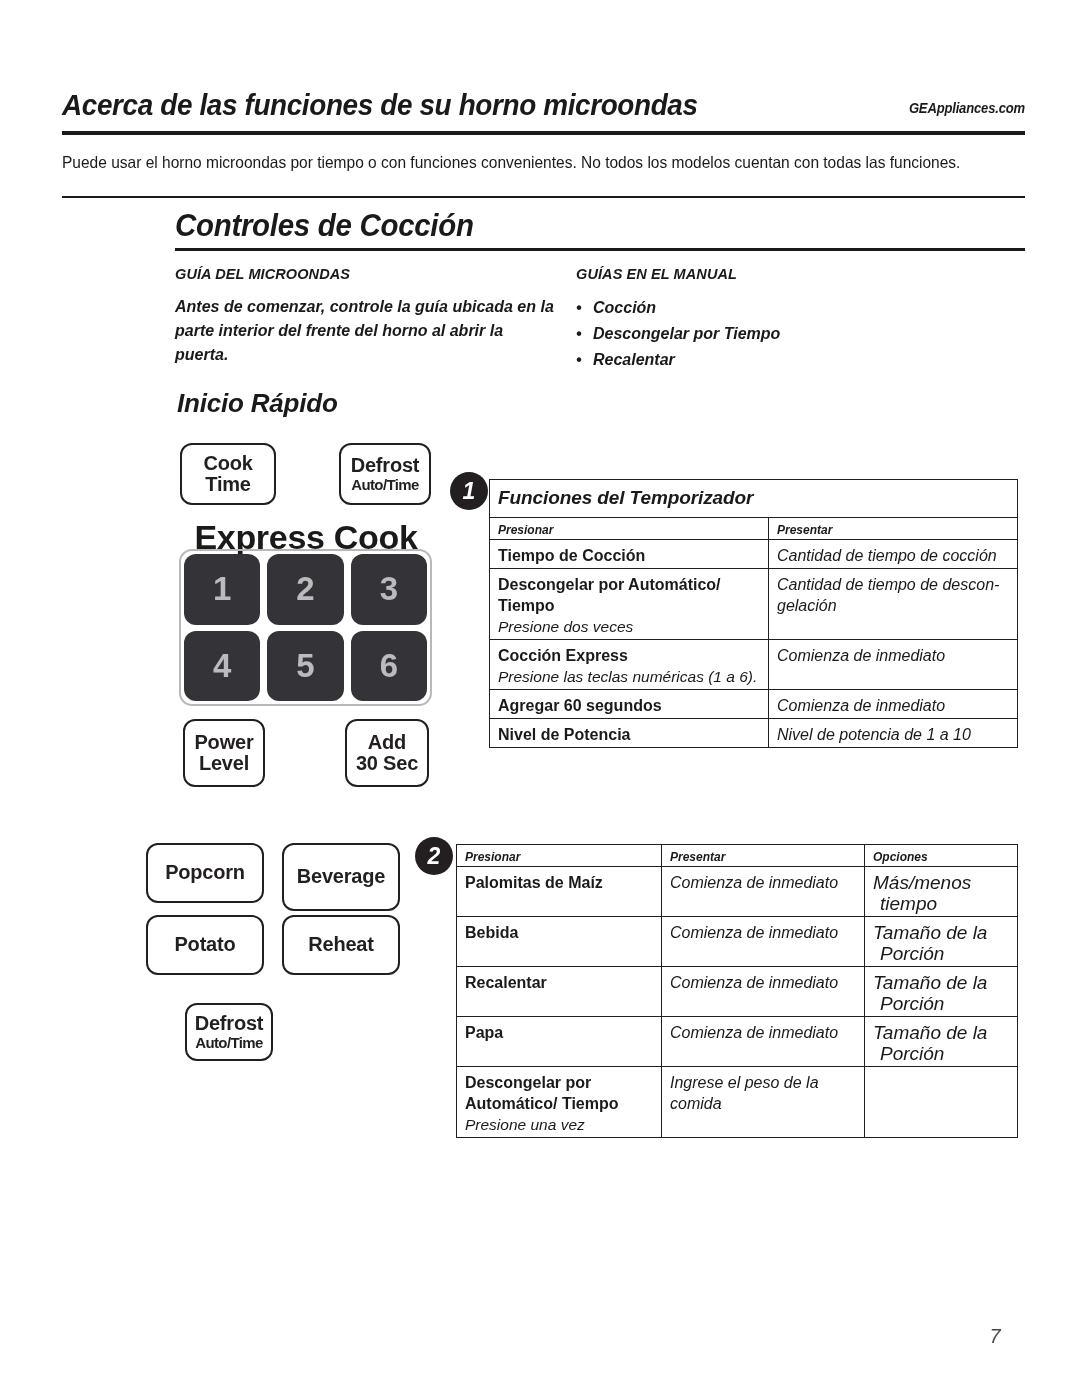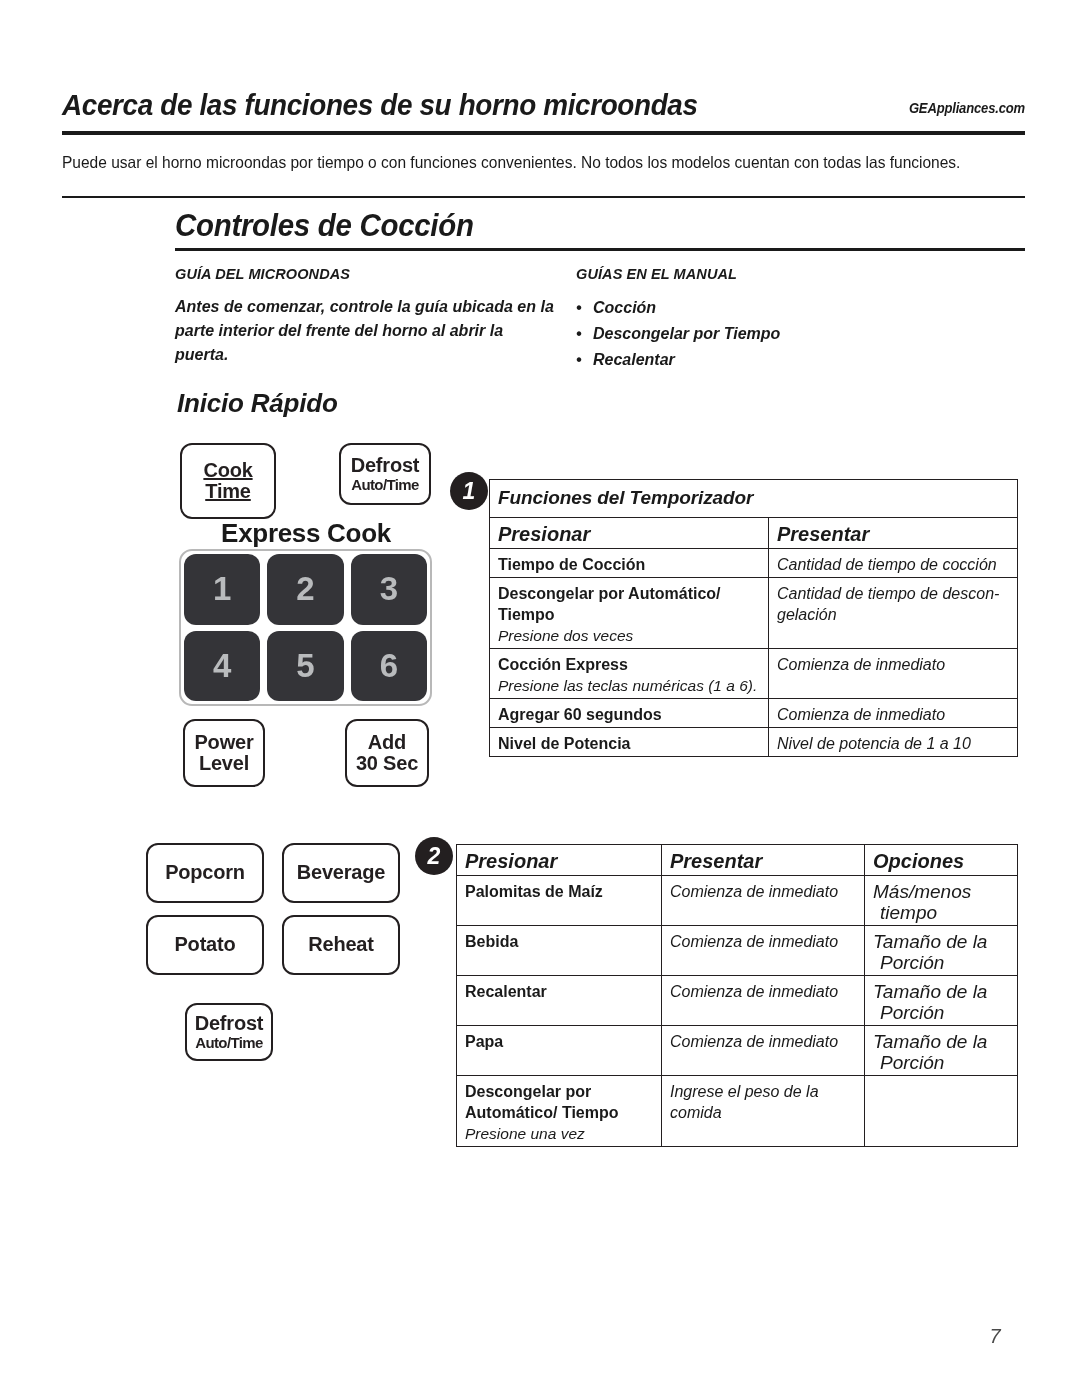--- a/index.html
+++ b/index.html
@@ -157,39 +157,39 @@
     flex-direction: column;
     align-items: center;
     justify-content: center;
     font-weight: bold;
     color: #231f20;
     line-height: 1.06;
   }
   .key-main { font-size: 20px; letter-spacing: -0.2px; }
   .key-sub  { font-size: 15px; letter-spacing: -0.6px; }
 
-  #btn-cook-time  { left: 180px; top: 443px; width: 96px;  height: 76px; text-decoration: underline; }
+  #btn-cook-time  { left: 180px; top: 443px; width: 96px;  height: 62px; }
   #btn-defrost-1  { left: 339px; top: 443px; width: 92px;  height: 62px; }
   #btn-power-lvl  { left: 183px; top: 719px; width: 82px;  height: 68px; }
   #btn-add-30     { left: 345px; top: 719px; width: 84px;  height: 68px; }
 
   #btn-popcorn    { left: 146px; top: 843px; width: 118px; height: 60px; }
-  #btn-beverage   { left: 282px; top: 843px; width: 118px; height: 60px; }
+  #btn-beverage   { left: 282px; top: 843px; width: 118px; height: 68px; }
   #btn-potato     { left: 146px; top: 915px; width: 118px; height: 60px; }
   #btn-reheat     { left: 282px; top: 915px; width: 118px; height: 60px; }
   #btn-defrost-2  { left: 185px; top: 1003px; width: 88px; height: 58px; }
 
   
   #express-label {
     position: absolute;
     left: 175px;
     top: 518px;
     width: 262px;
     text-align: center;
-    font-size: 26px;
+    font-size: 34px;
     font-weight: bold;
     letter-spacing: -0.3px;
   }
   #express-frame {
     position: absolute;
     left: 179px;
     top: 549px;
     width: 253px;
     height: 157px;
     border: 2px solid #b8b8b8;
@@ -254,21 +254,21 @@
   }
   .tbl-title {
     font-size: 19px;
     font-style: italic;
     font-weight: bold;
     letter-spacing: -0.1px;
     padding-top: 7px !important;
     padding-bottom: 8px !important;
   }
   .col-head {
-    font-size: 20px;
+    font-size: 12px;
     font-style: italic;
     font-weight: bold;
   }
   .cell-press {
     font-size: 16px;
     font-weight: bold;
     line-height: 21px;
   }
   .cell-press .sub {
     display: block;

